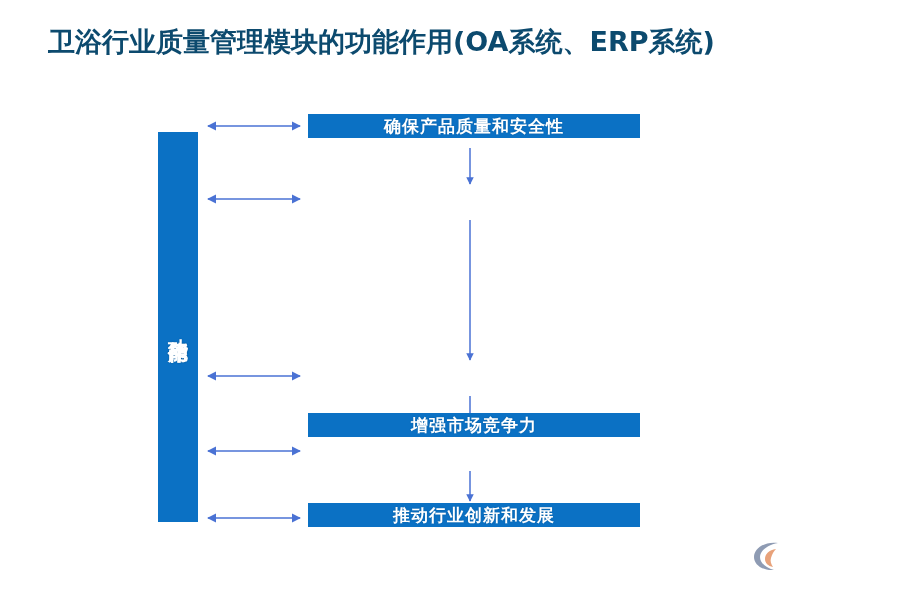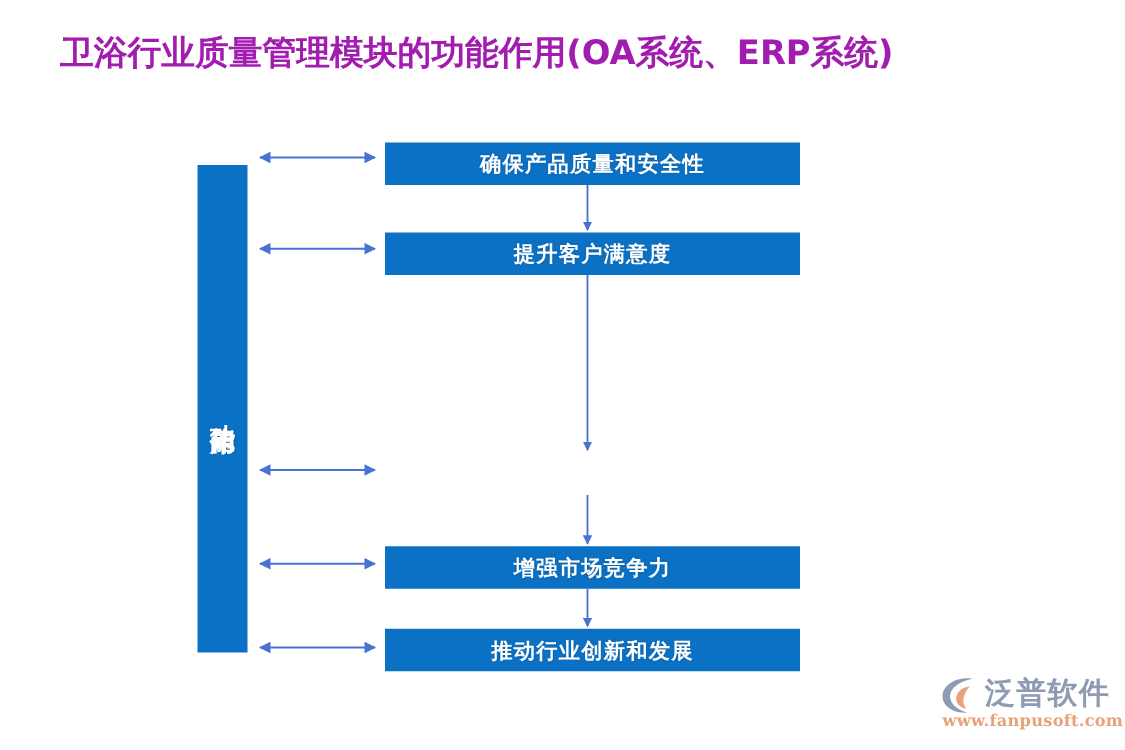--- a/index.html
+++ b/index.html
@@ -15,21 +15,21 @@
     font-family: "DejaVu Sans", "Liberation Sans", sans-serif;
     position: relative;
   }
 
   #page-title {
     position: absolute;
     left: 48px;
     top: 24px;
     font-size: 27px;
     font-weight: bold;
-    color: #a21caf;
+    color: #0c4a6e;
     letter-spacing: 0px;
     white-space: nowrap;
     font-family: "DejaVu Sans", "Liberation Sans", sans-serif;
   }
 
   
   #diagram {
     position: absolute;
     left: 0;
     top: 0;
@@ -59,40 +59,40 @@
     letter-spacing: 2px;
     line-height: 1.05;
     text-shadow: 0 0 2px rgba(0,0,0,0.20);
   }
 
   
   .node-box {
     position: absolute;
     left: 308px;
     width: 332px;
-    height: 34px;
+    height: 24px;
     background: #0b71c4;
     display: flex;
     align-items: center;
     justify-content: center;
   }
 
   .node-label {
     color: #ffffff;
     font-size: 17px;
     font-weight: bold;
     letter-spacing: 1px;
     white-space: nowrap;
     text-shadow: 0 0 2px rgba(0,0,0,0.18);
   }
 
   .node-1 { top: 114px; }
   .node-2 { top: 186px; }
   .node-3 { top: 362px; }
-  .node-4 { top: 437px; }
+  .node-4 { top: 413px; }
   .node-5 { top: 503px; align-items: center; }
 
   
   #connectors {
     position: absolute;
     left: 0;
     top: 0;
     width: 900px;
     height: 600px;
     pointer-events: none;
@@ -175,35 +175,30 @@
   </svg>
 
   <div id="root-bar">
     <span id="root-bar-label">功能作用</span>
   </div>
 
   <div class="node-box node-1">
     <span class="node-label">确保产品质量和安全性</span>
   </div>
 
-  <div class="node-box node-2">
-    <span class="node-label">提升客户满意度</span>
-  </div>
 
 
   <div class="node-box node-4">
     <span class="node-label">增强市场竞争力</span>
   </div>
 
   <div class="node-box node-5">
     <span class="node-label">推动行业创新和发展</span>
   </div>
 
 </div>
 
 <div id="watermark">
   <svg id="wm-mark" viewBox="0 0 34 32">
     <path d="M26 3 C12 1 2 9 2 17 C2 25 11 31 22 30 C14 28 8 23 8 17 C8 11 15 5 26 3 Z" fill="#8e9bb3"></path>
     <path d="M24 9 C17 10 13 14 13 19 C13 23 16 26 21 27 C19 24 18 21 19 18 C20 14 22 11 24 9 Z" fill="#e8a27a"></path>
   </svg>
-  <div id="wm-brand">泛普软件</div>
-  <div id="wm-url">www.fanpusoft.com</div>
 </div>
 
 </body></html>

